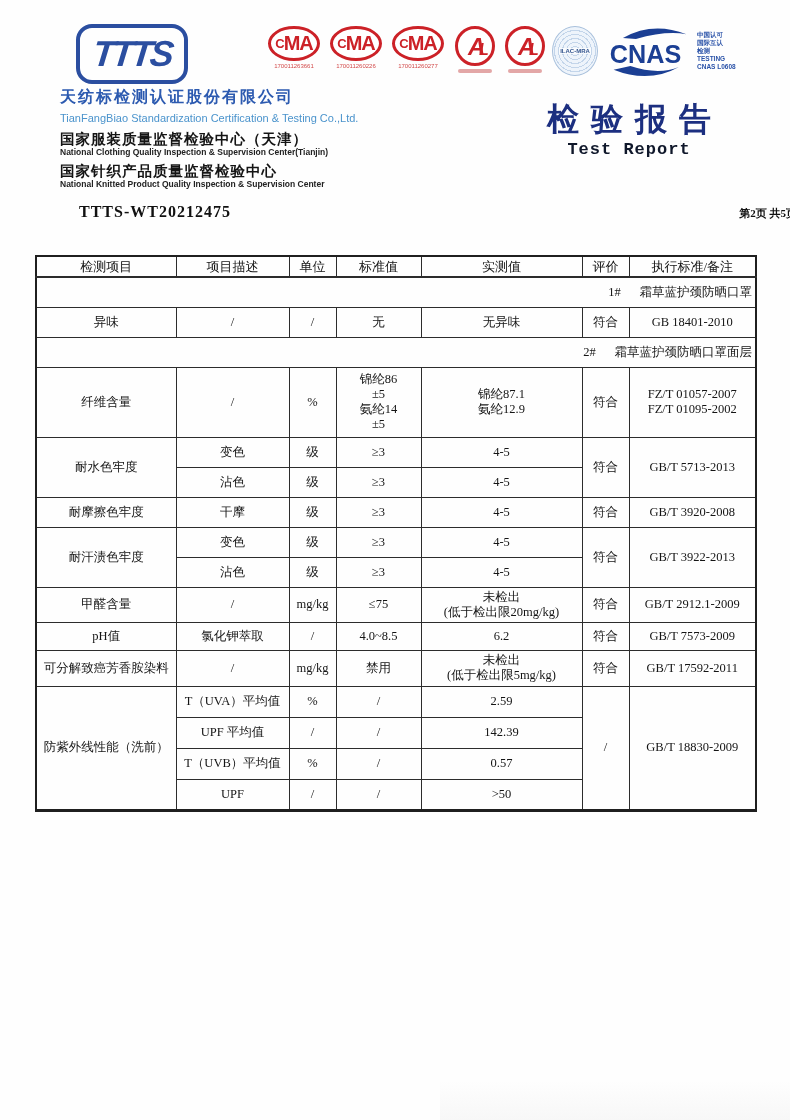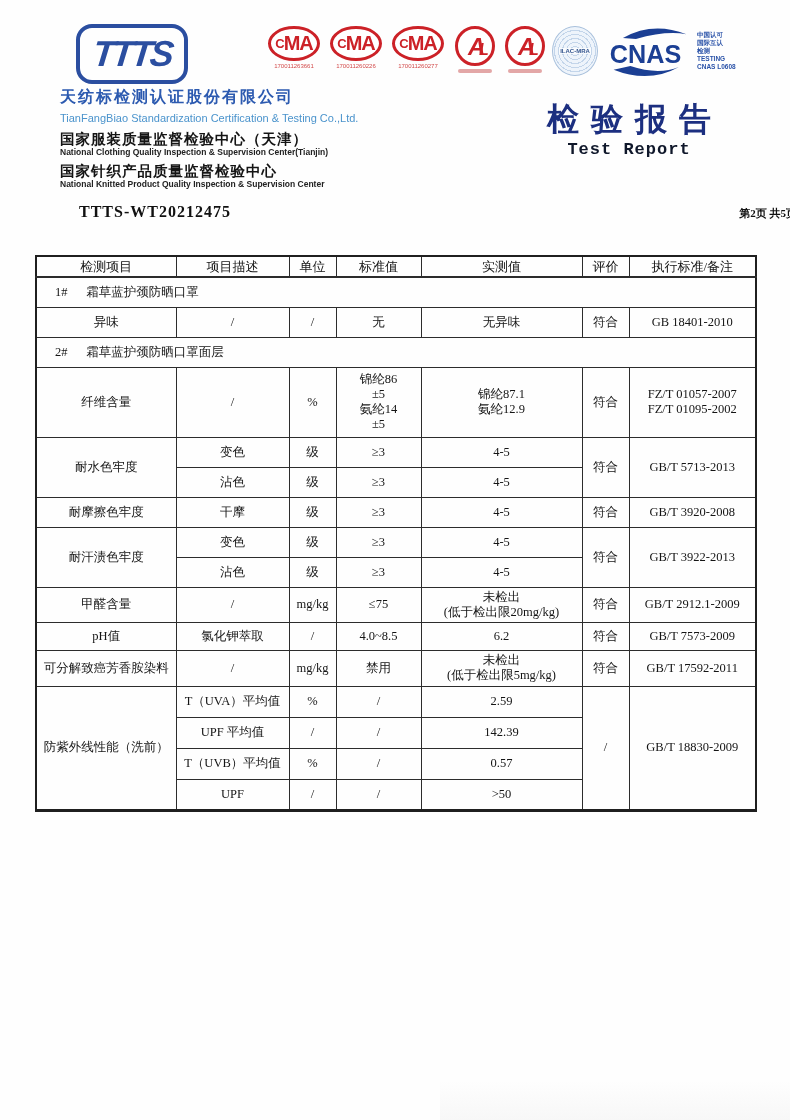--- a/index.html
+++ b/index.html
@@ -103,21 +103,21 @@
     position:absolute; left:35px; top:227px; width:720px;
     border-collapse:collapse; table-layout:fixed;
     border:2px solid #1f1f1f; border-bottom-width:3px;margin-top:28px;
   }
   table.report th, table.report td {
     border:1px solid #2c2c2c; text-align:center; vertical-align:middle;
     font-size:12.5px; line-height:15px; padding:2px 3px; color:#141414;
     white-space:pre-line; overflow:hidden;
   }
   table.report th { font-weight:normal; font-size:13px; border-bottom-width:2px; }
-  table.report td.section { text-align:left; white-space:pre; padding-left:18px; }
+  table.report td.section { text-align:right; white-space:pre; padding-left:18px; }
 
   .bottom-smudge {
     position:absolute; left:440px; bottom:0; width:350px; height:40px;
     background:linear-gradient(180deg, rgba(0,0,0,0) 0%, rgba(120,120,120,.05) 100%);
   }
 </style>
 </head>
 <body>
 
 <div class="page">

